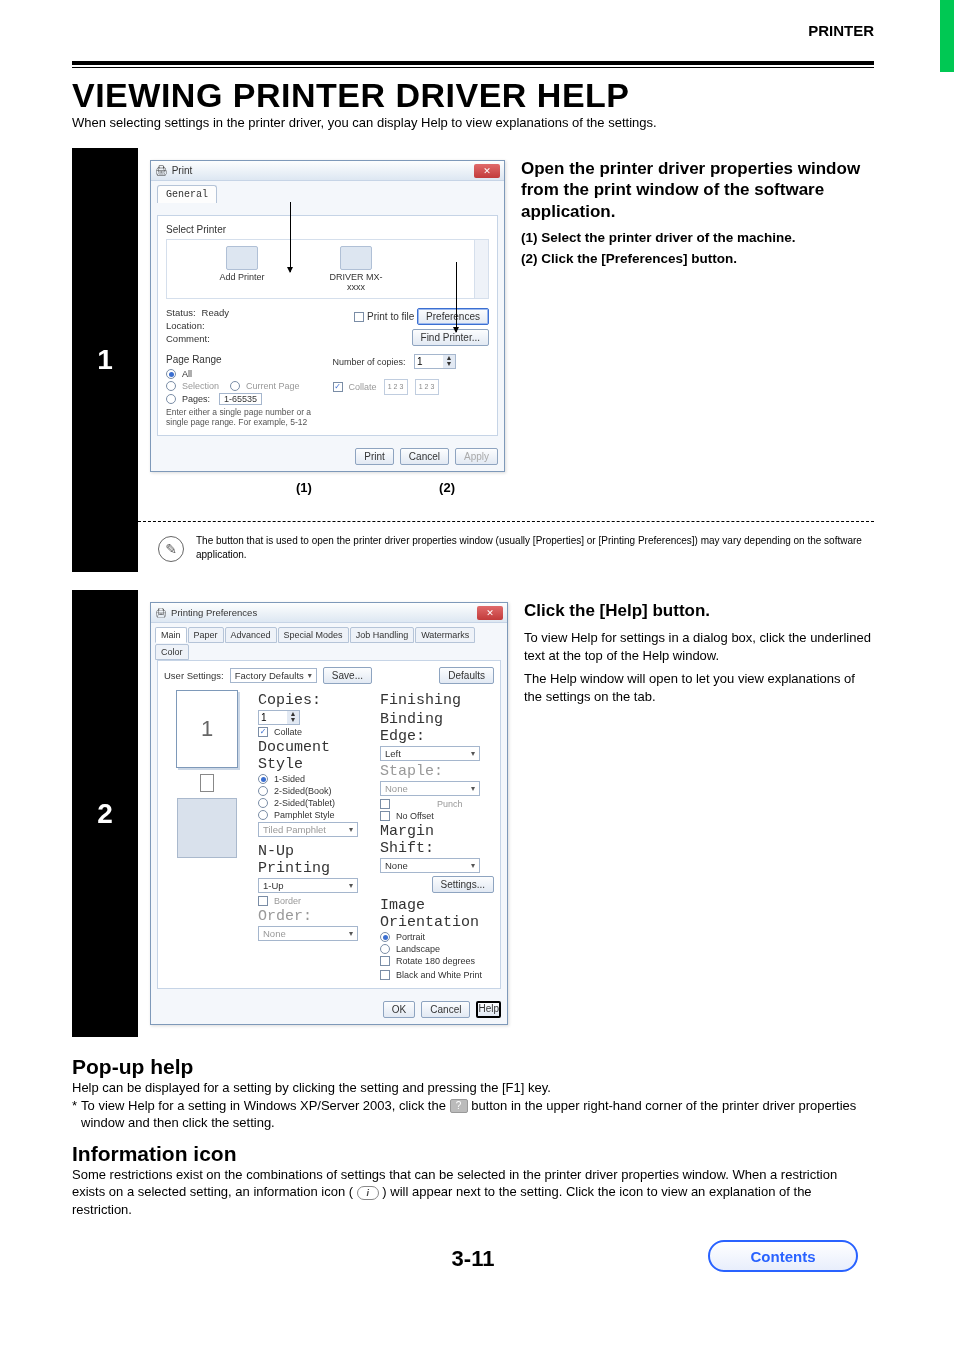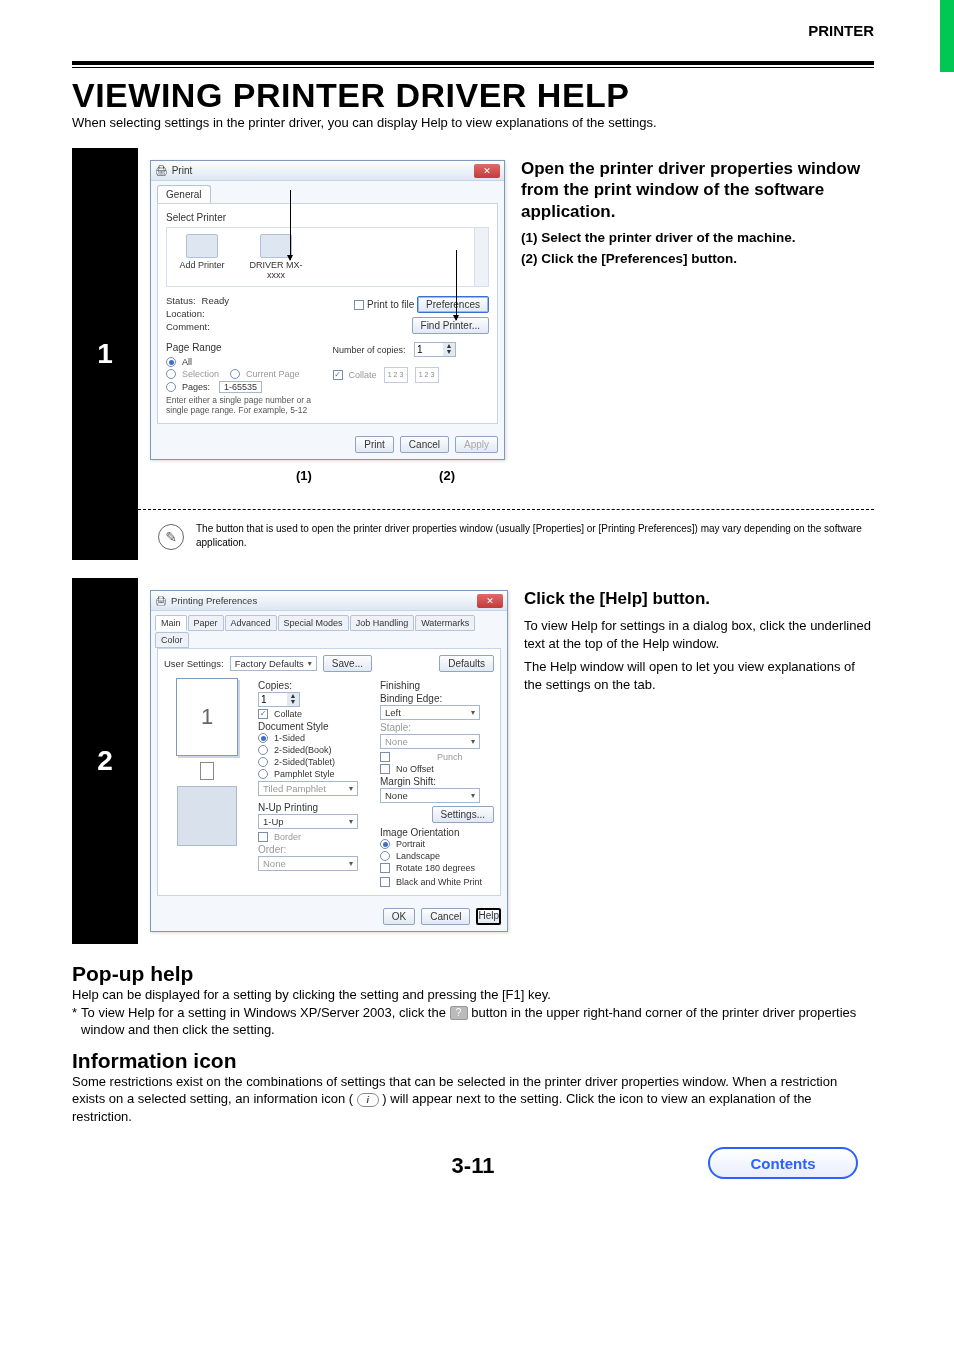--- a/index.html
+++ b/index.html
@@ -31,25 +31,25 @@
   .inline-icon { display:inline-flex; width:18px; height:14px; background:#bbb; border:1px solid #999; border-radius:2px; align-items:center; justify-content:center; font-size:10px; color:#fff; vertical-align:middle; }
   .info-pill { display:inline-flex; width:22px; height:14px; border:1px solid #888; border-radius:7px; align-items:center; justify-content:center; font-size:9px; font-style:italic; font-weight:bold; color:#444; vertical-align:middle; }
   .page-num { text-align:center; font-size:22px; font-weight:bold; margin-top:28px; }
   .contents-btn { position:absolute; bottom:40px; right:96px; width:150px; height:32px; border:2px solid #2962ff; border-radius:16px; display:flex; align-items:center; justify-content:center; color:#2962ff; font-weight:bold; font-size:15px; background:linear-gradient(#fff,#e8eefc); }
 
   
   .win { border:1px solid #7e99b9; background:#f4f7fb; font-size:10px; color:#333; width:355px; box-shadow:1px 1px 3px rgba(0,0,0,0.15); }
   .win-titlebar { height:20px; background:linear-gradient(#fdfefe,#dde7f2); display:flex; align-items:center; padding:0 4px; justify-content:space-between; border-bottom:1px solid #c6d4e6; }
   .win-title { display:flex; gap:4px; align-items:center; }
   .win-close { width:26px; height:14px; background:linear-gradient(#e06a6a,#c23b3b); border-radius:2px; color:#fff; display:flex; align-items:center; justify-content:center; font-size:9px; }
-  .tab { display:inline-block; padding:3px 8px; border:1px solid #b5c4d8; border-bottom:none; background:#fdfdfd; border-radius:3px 3px 0 0; margin:4px 0 0 6px; }
+  .tab { display:inline-block; padding:3px 8px; border:1px solid #b5c4d8; border-bottom:none; background:#fdfdfd; border-radius:3px 3px 0 0; margin:4px 0 12px 6px;font-family:Liberation Mono, monospace; }
   .win-body { border:1px solid #c6d4e6; margin:0 6px 6px 6px; background:#fff; padding:8px; }
   .grp-label { font-size:10px; margin-bottom:4px; }
   .printer-row { display:flex; gap:16px; margin-bottom:8px; border:1px solid #d5dfec; padding:6px; position:relative; }
-  .printer-item { display:flex; flex-direction:column; align-items:center; gap:2px; font-size:9px; width:58px; text-align:center; }
+  .printer-item { display:flex; flex-direction:column; align-items:center; gap:2px; font-size:9px; width:58px; text-align:center;margin-left:40px; }
   .printer-icon { width:32px; height:24px; background:#dde6f1; border:1px solid #b0c0d6; border-radius:2px; }
   .scroll-strip { position:absolute; right:0; top:0; bottom:0; width:14px; background:#eef2f8; border-left:1px solid #d5dfec; }
   .kv { display:flex; gap:6px; font-size:9.5px; margin-bottom:2px; }
   .btn { border:1px solid #8ea4c0; background:linear-gradient(#fcfdfe,#e2e9f3); padding:2px 8px; border-radius:2px; font-size:10px; display:inline-block; }
   .btn-hi { border:1px solid #3b6fd1; box-shadow:0 0 0 1px #9bb8ef inset; }
   .row-flex { display:flex; justify-content:space-between; align-items:center; }
   .pg-range { margin-top:8px; }
   .radio { display:inline-block; width:10px; height:10px; border:1px solid #7a8da6; border-radius:50%; vertical-align:middle; margin-right:3px; }
   .radio.checked::after { content:""; display:block; width:5px; height:5px; background:#3b6fd1; border-radius:50%; margin:1.5px; }
   .chk { display:inline-block; width:10px; height:10px; border:1px solid #7a8da6; vertical-align:middle; margin-right:3px; background:#fff; }
@@ -71,21 +71,21 @@
   .prefs-body { background:#fff; border:1px solid #c6d4e6; margin:0 6px 6px 6px; padding:6px; }
   .prefs-top { display:flex; align-items:center; gap:6px; margin-bottom:6px; font-size:9.5px; }
   .dd { border:1px solid #a5b6cd; padding:1px 4px; background:#fff; min-width:80px; display:flex; justify-content:space-between; align-items:center; }
   .dd::after { content:"▾"; color:#555; font-size:8px; margin-left:4px; }
   .prefs-cols { display:flex; gap:8px; }
   .prefs-left { width:86px; display:flex; flex-direction:column; align-items:center; }
   .doc-preview { width:62px; height:78px; border:1.5px solid #7e99b9; background:#fff; display:flex; align-items:center; justify-content:center; font-size:22px; color:#666; box-shadow:2px 2px 0 #cbd7e6; margin-bottom:6px; }
   .tray-ic { width:14px; height:18px; border:1px solid #888; margin-bottom:6px; }
   .mfp { width:60px; height:60px; background:#d9e1ec; border:1px solid #aab9cd; }
   .col-mid, .col-right { flex:1; }
-  .f-label { font-size:10px; margin:2px 0 1px 0; }
+  .f-label { font-size:15px; margin:2px 0 1px 0;font-family:Liberation Mono, monospace; }
   .opt { display:flex; align-items:center; gap:3px; font-size:9px; margin-bottom:2px; }
   .prefs-btn-row { display:flex; justify-content:flex-end; gap:6px; padding:6px; }
   .hl-box { border:2px solid #000; padding:0; }
 </style>
 </head>
 <body>
 <div class="green-edge"></div>
 
 <div class="page">
   <div class="header-tag">PRINTER</div>

